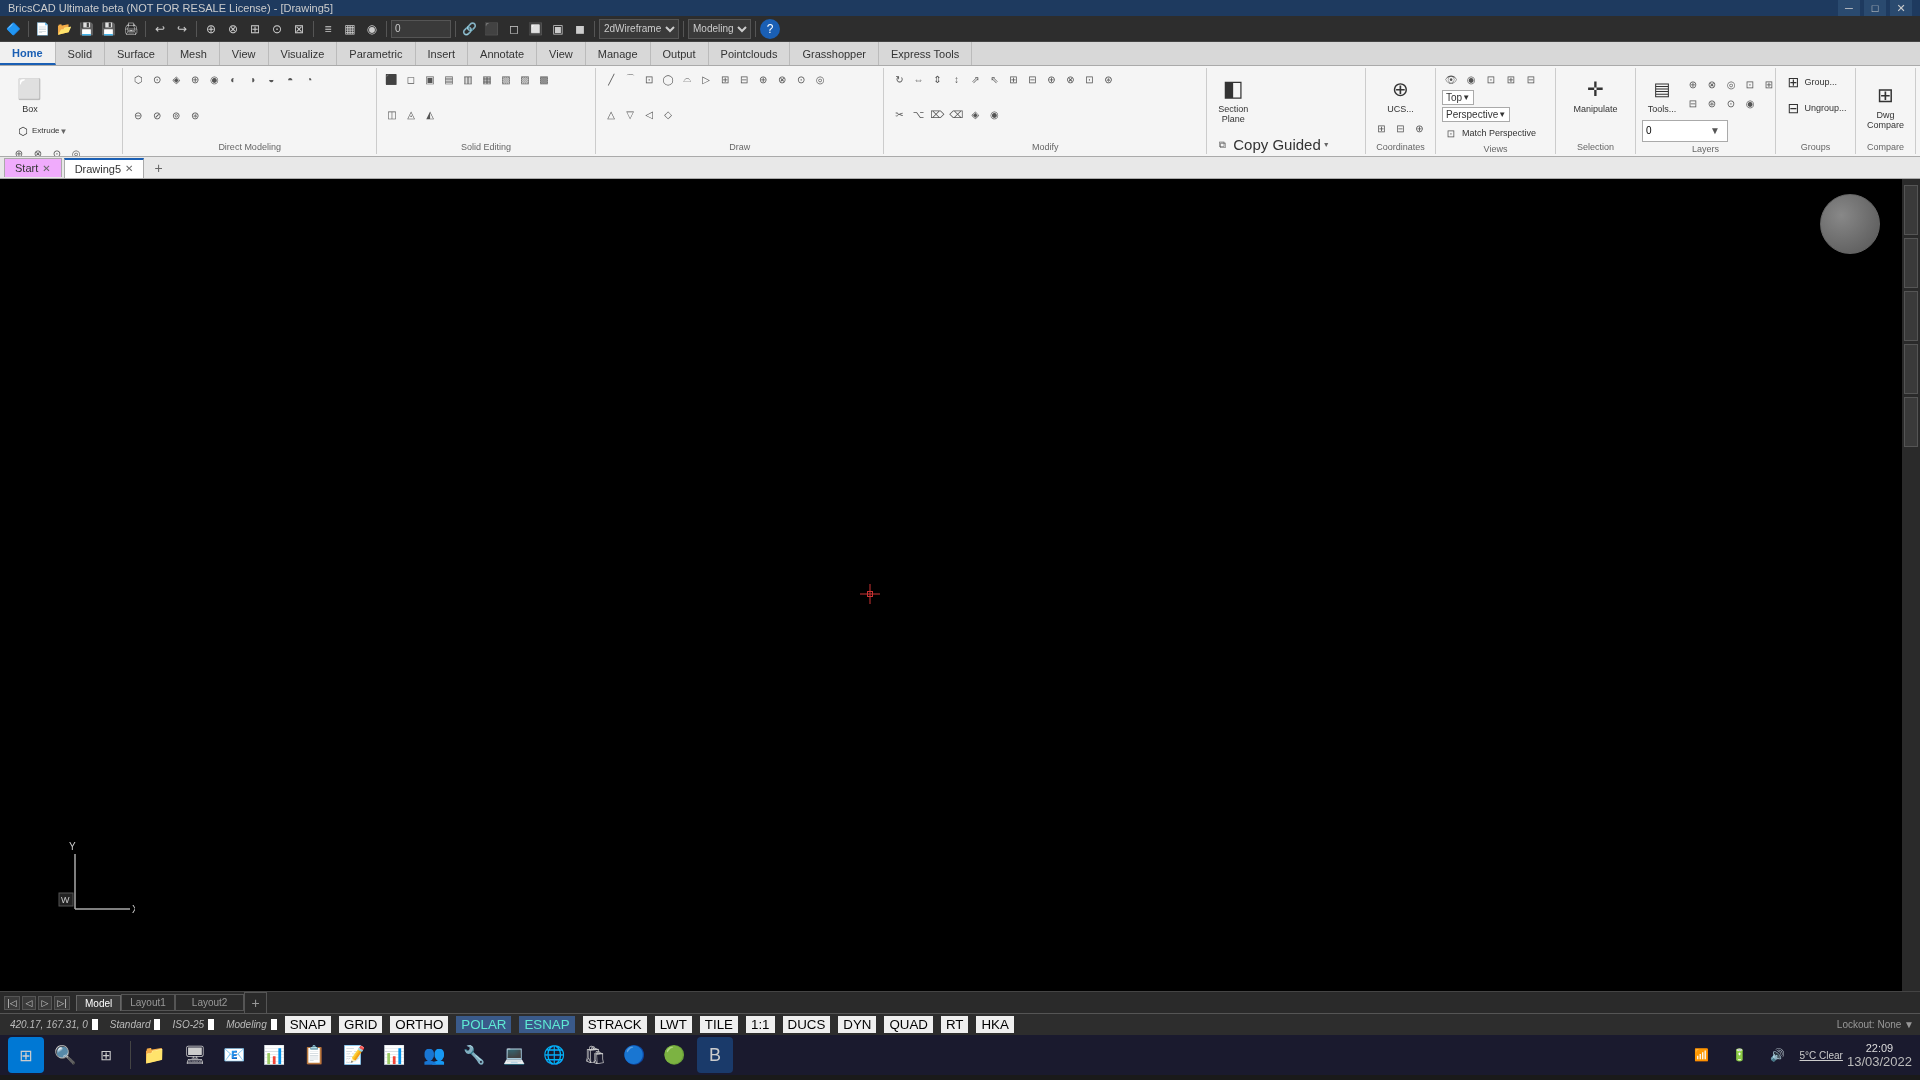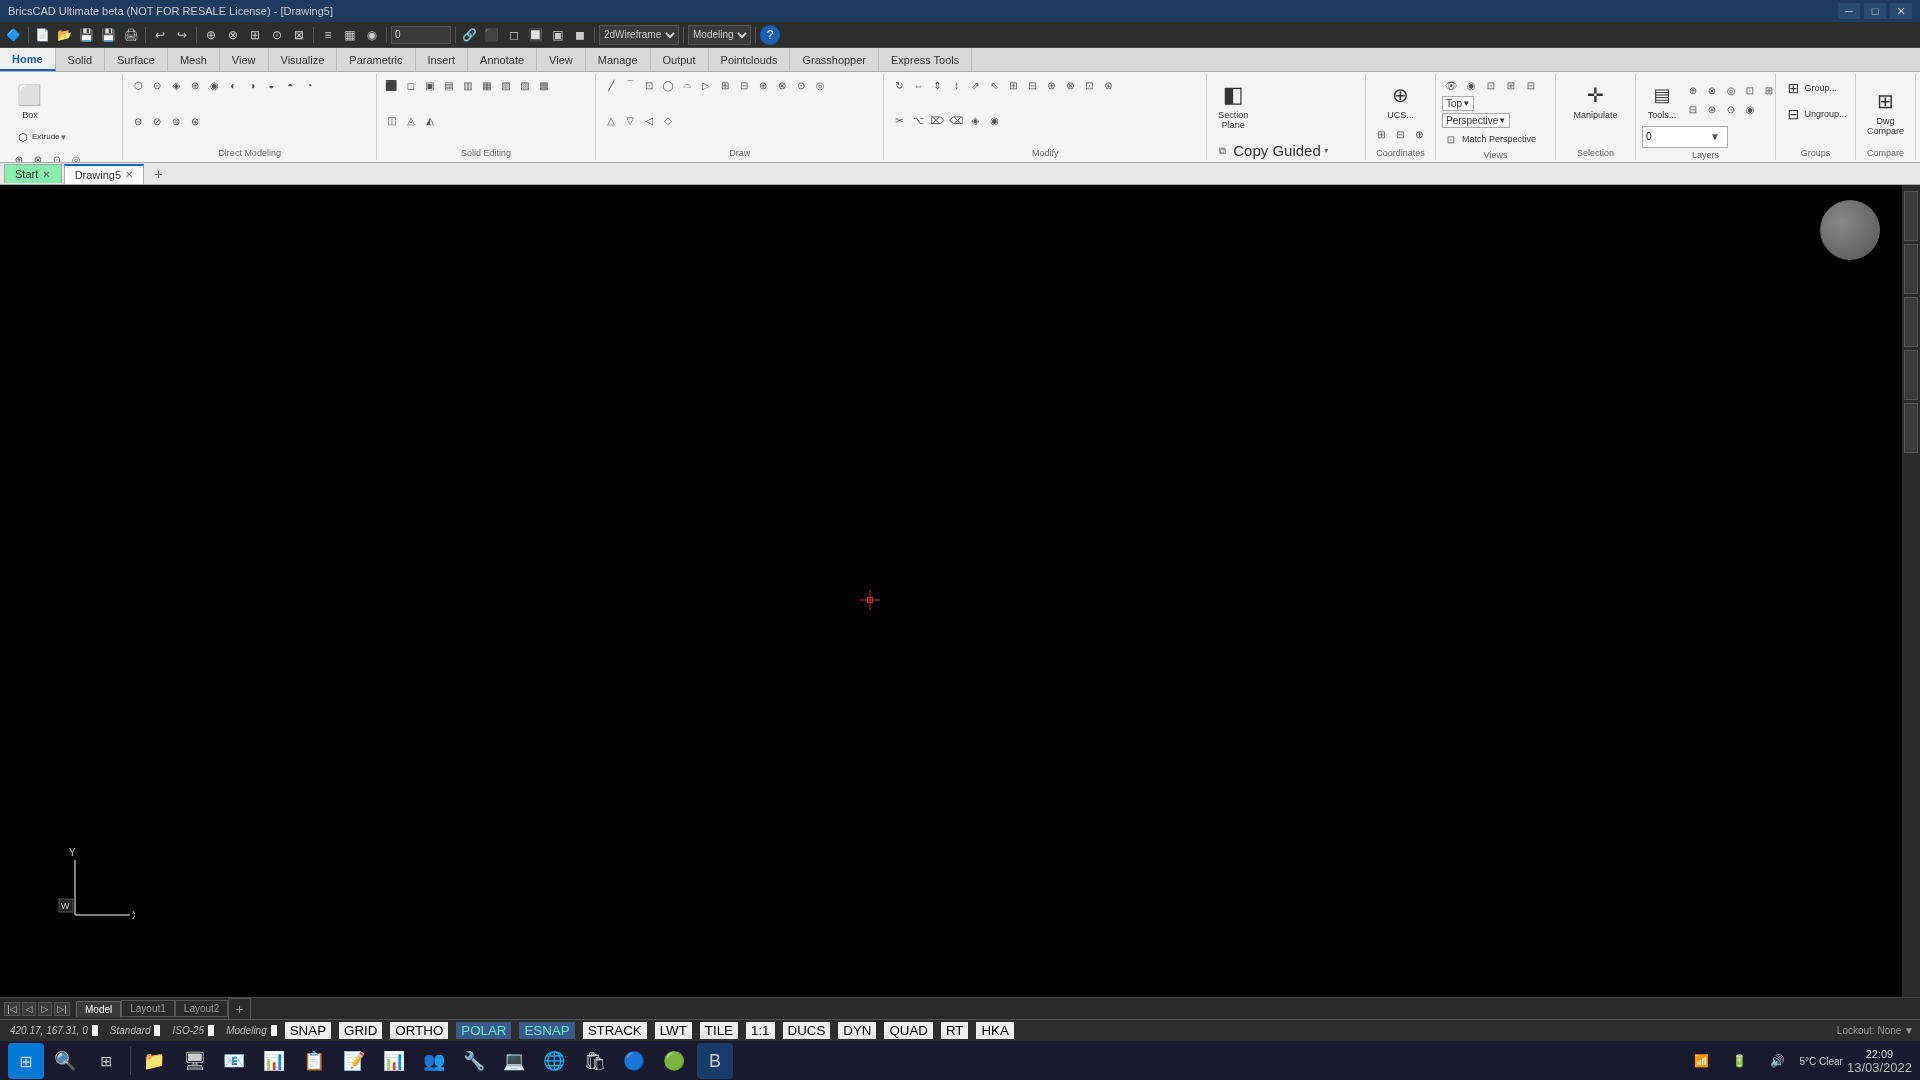--- a/index.html
+++ b/index.html
@@ -1,20 +1,20 @@
 <!DOCTYPE html>
 <html><head>
   <meta charset="utf-8">
   <style>
     * { margin: 0; padding: 0; box-sizing: border-box; }
     body { width: 1920px; height: 1080px; overflow: hidden; background: #1a1a1a; font-family: 'Segoe UI', Arial, sans-serif; font-size: 11px; color: #333; }
 
     
     #titlebar {
-      width: 100%; height: 22px; background: #1e3a5f; display: flex; align-items: center; justify-content: space-between;
+      width: 100%; height: 16px; background: #1e3a5f; display: flex; align-items: center; justify-content: space-between;
       padding: 0 8px; color: #ccc; font-size: 11px;
     }
     #titlebar-controls { display: flex; gap: 4px; }
     .title-btn { width: 22px; height: 16px; background: #2a4a6f; border: none; color: #ccc; font-size: 11px; cursor: pointer; display: flex; align-items: center; justify-content: center; }
 
     
     #quickaccess {
       width: 100%; height: 26px; background: #2d2d2d; display: flex; align-items: center; padding: 0 4px; gap: 2px;
       border-bottom: 1px solid #444;
     }
@@ -38,21 +38,21 @@
     .r-btn-large { flex-direction: column; min-width: 36px; }
     .r-btn-large .r-btn-icon { width: 32px; height: 32px; font-size: 20px; }
     .r-btn-large .r-btn-label { font-size: 9px; }
 
     .r-btn-row { display: flex; gap: 1px; }
     .r-btn-small { width: 18px; height: 18px; display: flex; align-items: center; justify-content: center; cursor: pointer; border: 1px solid transparent; border-radius: 2px; font-size: 10px; color: #555; }
 
     
     #doc-tabs { height: 22px; background: #e8e8e8; display: flex; align-items: center; border-bottom: 1px solid #aaa; padding-left: 4px; }
     .doc-tab { padding: 3px 10px; font-size: 11px; background: #fff; border: 1px solid #aaa; border-bottom: none; cursor: pointer; display: flex; align-items: center; gap: 4px; margin-right: 2px; }
-    .doc-tab.start { background: #86efac; }
+    .doc-tab.start { background: #f0abfc; }
     .doc-tab .tab-close { font-size: 10px; color: #666; cursor: pointer; }
     .add-tab { padding: 3px 8px; font-size: 14px; cursor: pointer; color: #666; }
 
     
     #canvas { width: 100%; background: #000; position: relative; }
     #cursor { position: absolute; left: 863px; top: 408px; width: 20px; height: 20px; pointer-events: none; }
     .cursor-h { position: absolute; top: 50%; left: 0; right: 0; height: 1px; background: #cc3333; transform: translateY(-50%); }
     .cursor-v { position: absolute; left: 50%; top: 0; bottom: 0; width: 1px; background: #cc3333; transform: translateX(-50%); }
     .cursor-box { position: absolute; top: 50%; left: 50%; width: 6px; height: 6px; border: 1px solid #cc3333; transform: translate(-50%, -50%); }
 
@@ -470,21 +470,21 @@
     <button style="width:14px;height:14px;background:#3a3a3a;border:1px solid #555;color:#ccc;font-size:9px;cursor:pointer;">◁</button>
     <button style="width:14px;height:14px;background:#3a3a3a;border:1px solid #555;color:#ccc;font-size:9px;cursor:pointer;">▷</button>
     <button style="width:16px;height:14px;background:#3a3a3a;border:1px solid #555;color:#ccc;font-size:9px;cursor:pointer;">▷|</button>
   </div>
   <div style="padding:2px 8px;background:#3a3a3a;border:1px solid #666;color:#fff;font-size:10px;cursor:pointer;border-bottom:none;">
     <span>Model</span>
   </div>
   <div style="padding:2px 8px;background:#2a2a2a;border:1px solid #555;color:#999;font-size:10px;cursor:pointer;">
     <span>Layout1</span>
   </div>
-  <div style="padding:2px 8px;background:#2a2a2a;border:1px solid #555;color:#999;font-size:10px;cursor:pointer;">
+  <div style="padding:2px 16px;background:#2a2a2a;border:1px solid #555;color:#999;font-size:10px;cursor:pointer;">
     <span>Layout2</span>
   </div>
   <div style="padding:2px 6px;background:#2a2a2a;border:1px solid #555;color:#999;font-size:14px;cursor:pointer;">+</div>
 </div>
 
 <div id="statusbar">
   <span class="status-item">420.17, 167.31, 0</span>
   <span class="status-item">Standard</span>
   <span class="status-item">ISO-25</span>
   <span class="status-item">Modeling</span>
@@ -524,21 +524,21 @@
   <div class="tb-btn">🛍</div>
   <div class="tb-btn">🔵</div>
   <div class="tb-btn">🟢</div>
   <div class="tb-btn" style="background:#1a3a6a;border-radius:4px;">B</div>
   <div class="tb-system">
     <div class="tb-tray">
       <div class="tb-btn" style="font-size:12px;">📶</div>
       <div class="tb-btn" style="font-size:12px;">🔋</div>
       <div class="tb-btn" style="font-size:12px;">🔊</div>
     </div>
-    <div style="display:flex;align-items:center;gap:4px;">
+    <div style="display:flex;align-items:center;gap:4px;text-decoration:underline;">
       <span>5°C Clear</span>
     </div>
     <div class="tb-clock">
       <div style="font-size:11px;color:#ddd;">22:09</div>
       <div style="font-size:13px;color:#bbb;">13/03/2022</div>
     </div>
   </div>
 </div>
 
 </body></html>

